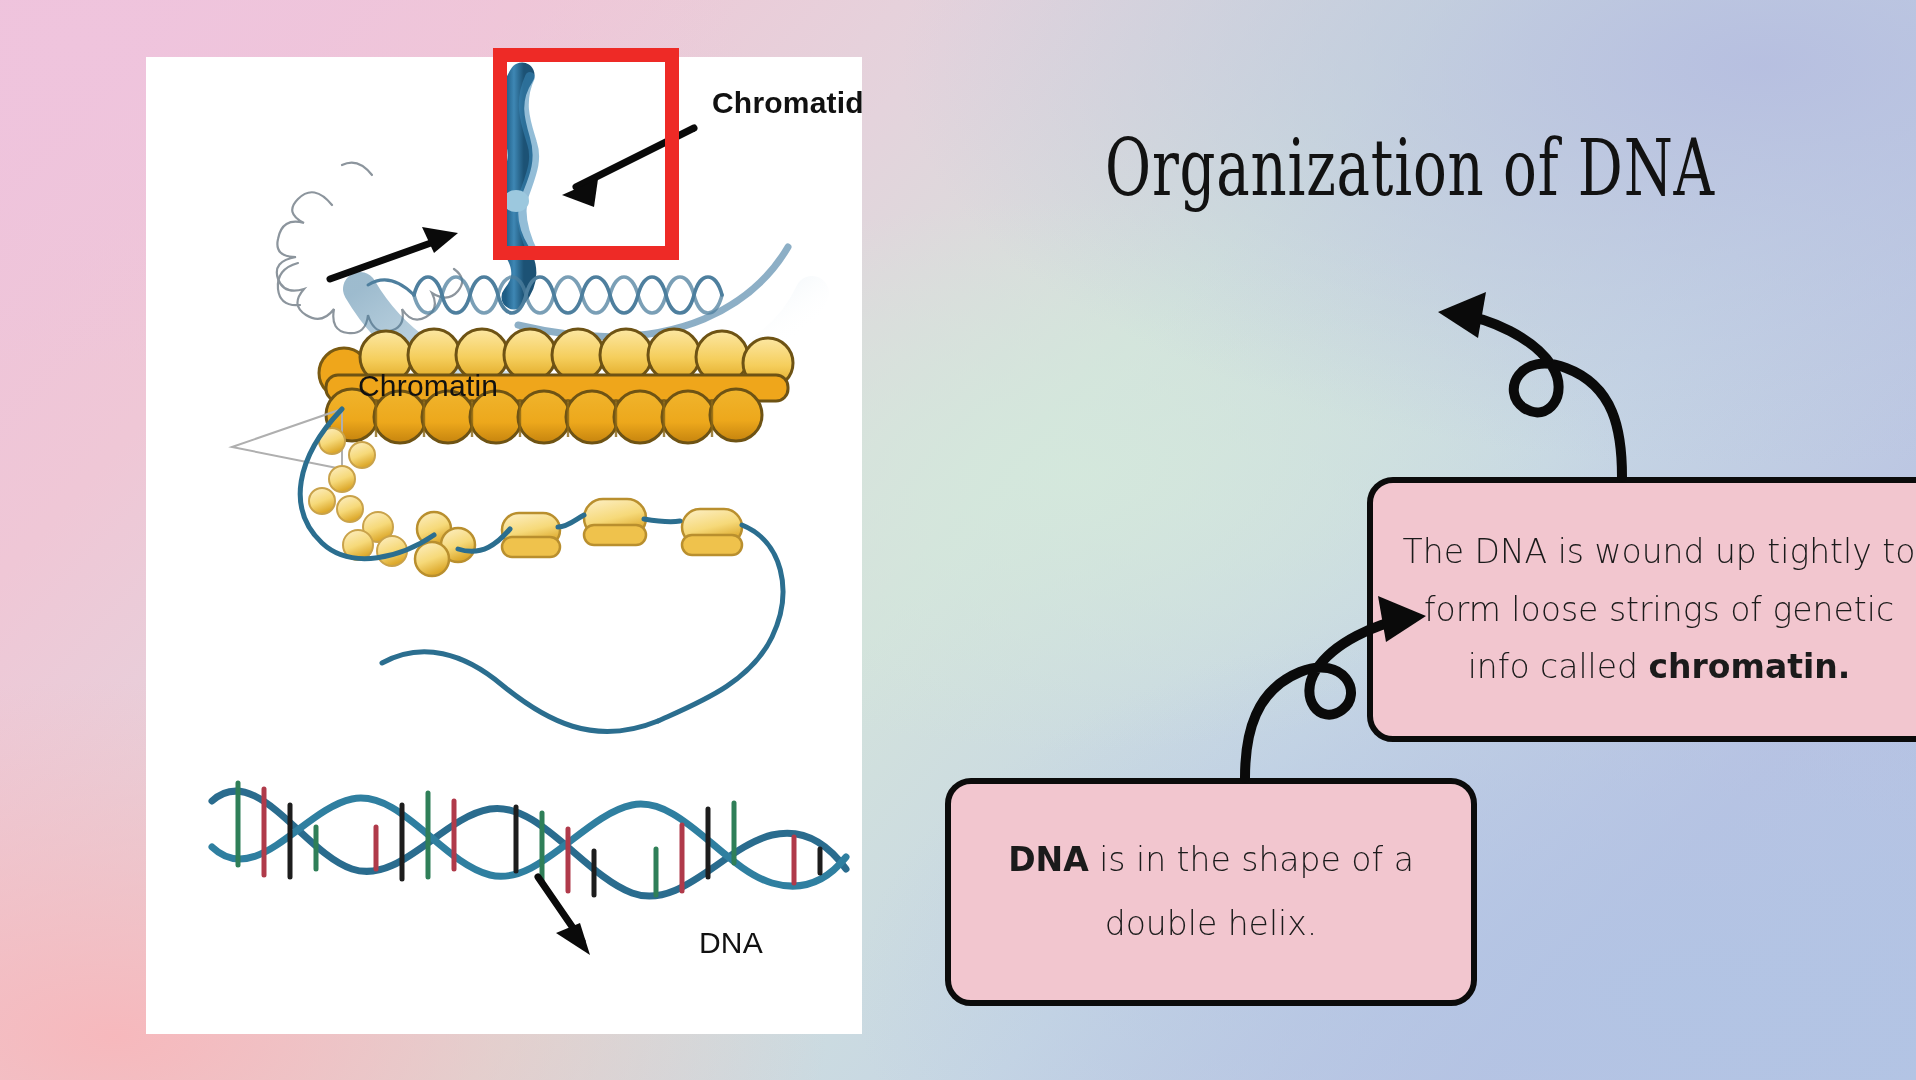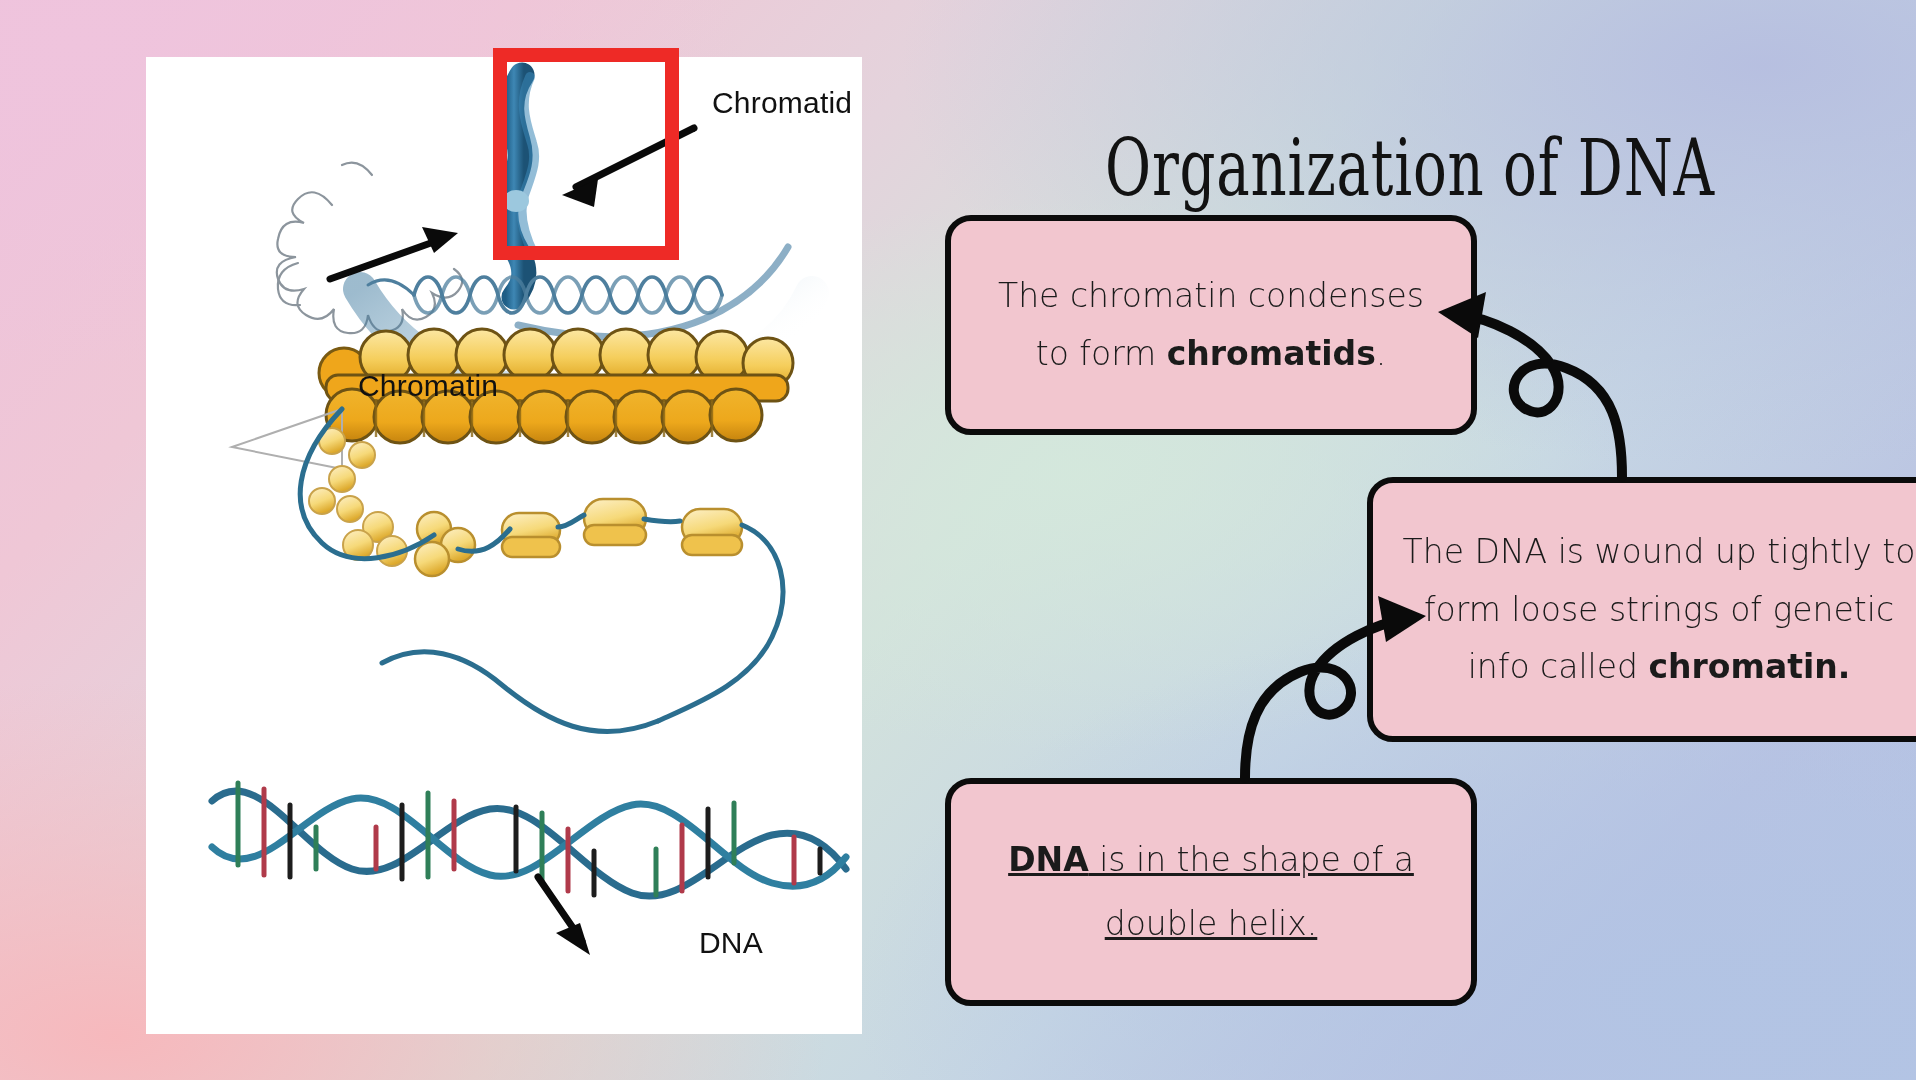--- a/index.html
+++ b/index.html
@@ -56,21 +56,21 @@
   }
 
   .fig-label {
     position: absolute;
     font-family: "Liberation Sans", sans-serif;
     font-size: 30px;
     color: #111111;
     white-space: nowrap;
     letter-spacing: 0.2px;
   }
-  #label-chromatid { left: 694px; top: 104px; }
+  #label-chromatid { left: 694px; top: 104px; font-weight: bold; }
   #label-chromatin { left: 212px; top: 312px; }
   #label-dna       { left: 553px; top: 869px; }
 
   
   #slide-title {
     position: absolute;
     left: 955px;
     top: 80px;
     width: 910px;
     text-align: center;
@@ -113,21 +113,21 @@
     width: 532px; height: 220px;
   }
   #callout-chromatin {
     left: 1367px; top: 477px;
     width: 584px; height: 265px;
   }
   #callout-dna {
     left: 945px;  top: 778px;
     width: 532px; height: 228px;
   }
-  #callout-dna p { line-height: 1.95; text-decoration: underline; }
+  #callout-dna p { line-height: 1.95; }
 
   
   #connectors {
     position: absolute;
     left: 0; top: 0;
     width: 1916px; height: 1080px;
     pointer-events: none;
   }
 </style>
 </head>
@@ -368,23 +368,20 @@
     <span class="fig-label" id="label-chromatin">Chromatin</span>
     <span class="fig-label" id="label-dna">DNA</span>
   </div>
 
   <span class="fig-label" id="label-chromatid" style="position:absolute; left:712px; top:86px;">Chromatid</span>
 
   <div id="chromatid-highlight"></div>
 
   <h1 id="slide-title">Organization of DNA</h1>
 
-  <div class="callout" id="callout-chromatids">
-    <p><span>The chromatin condenses to form </span><b>chromatids</b><span>.</span></p>
-  </div>
 
   <div class="callout" id="callout-chromatin">
     <p><span>The DNA is wound up tightly to form loose strings of genetic info called </span><b>chromatin.</b><span></span></p>
   </div>
 
   <div class="callout" id="callout-dna">
     <p><b>DNA</b><span> is in the shape of a double helix.</span></p>
   </div>
 
   <svg id="connectors" viewBox="0 0 1916 1080">

